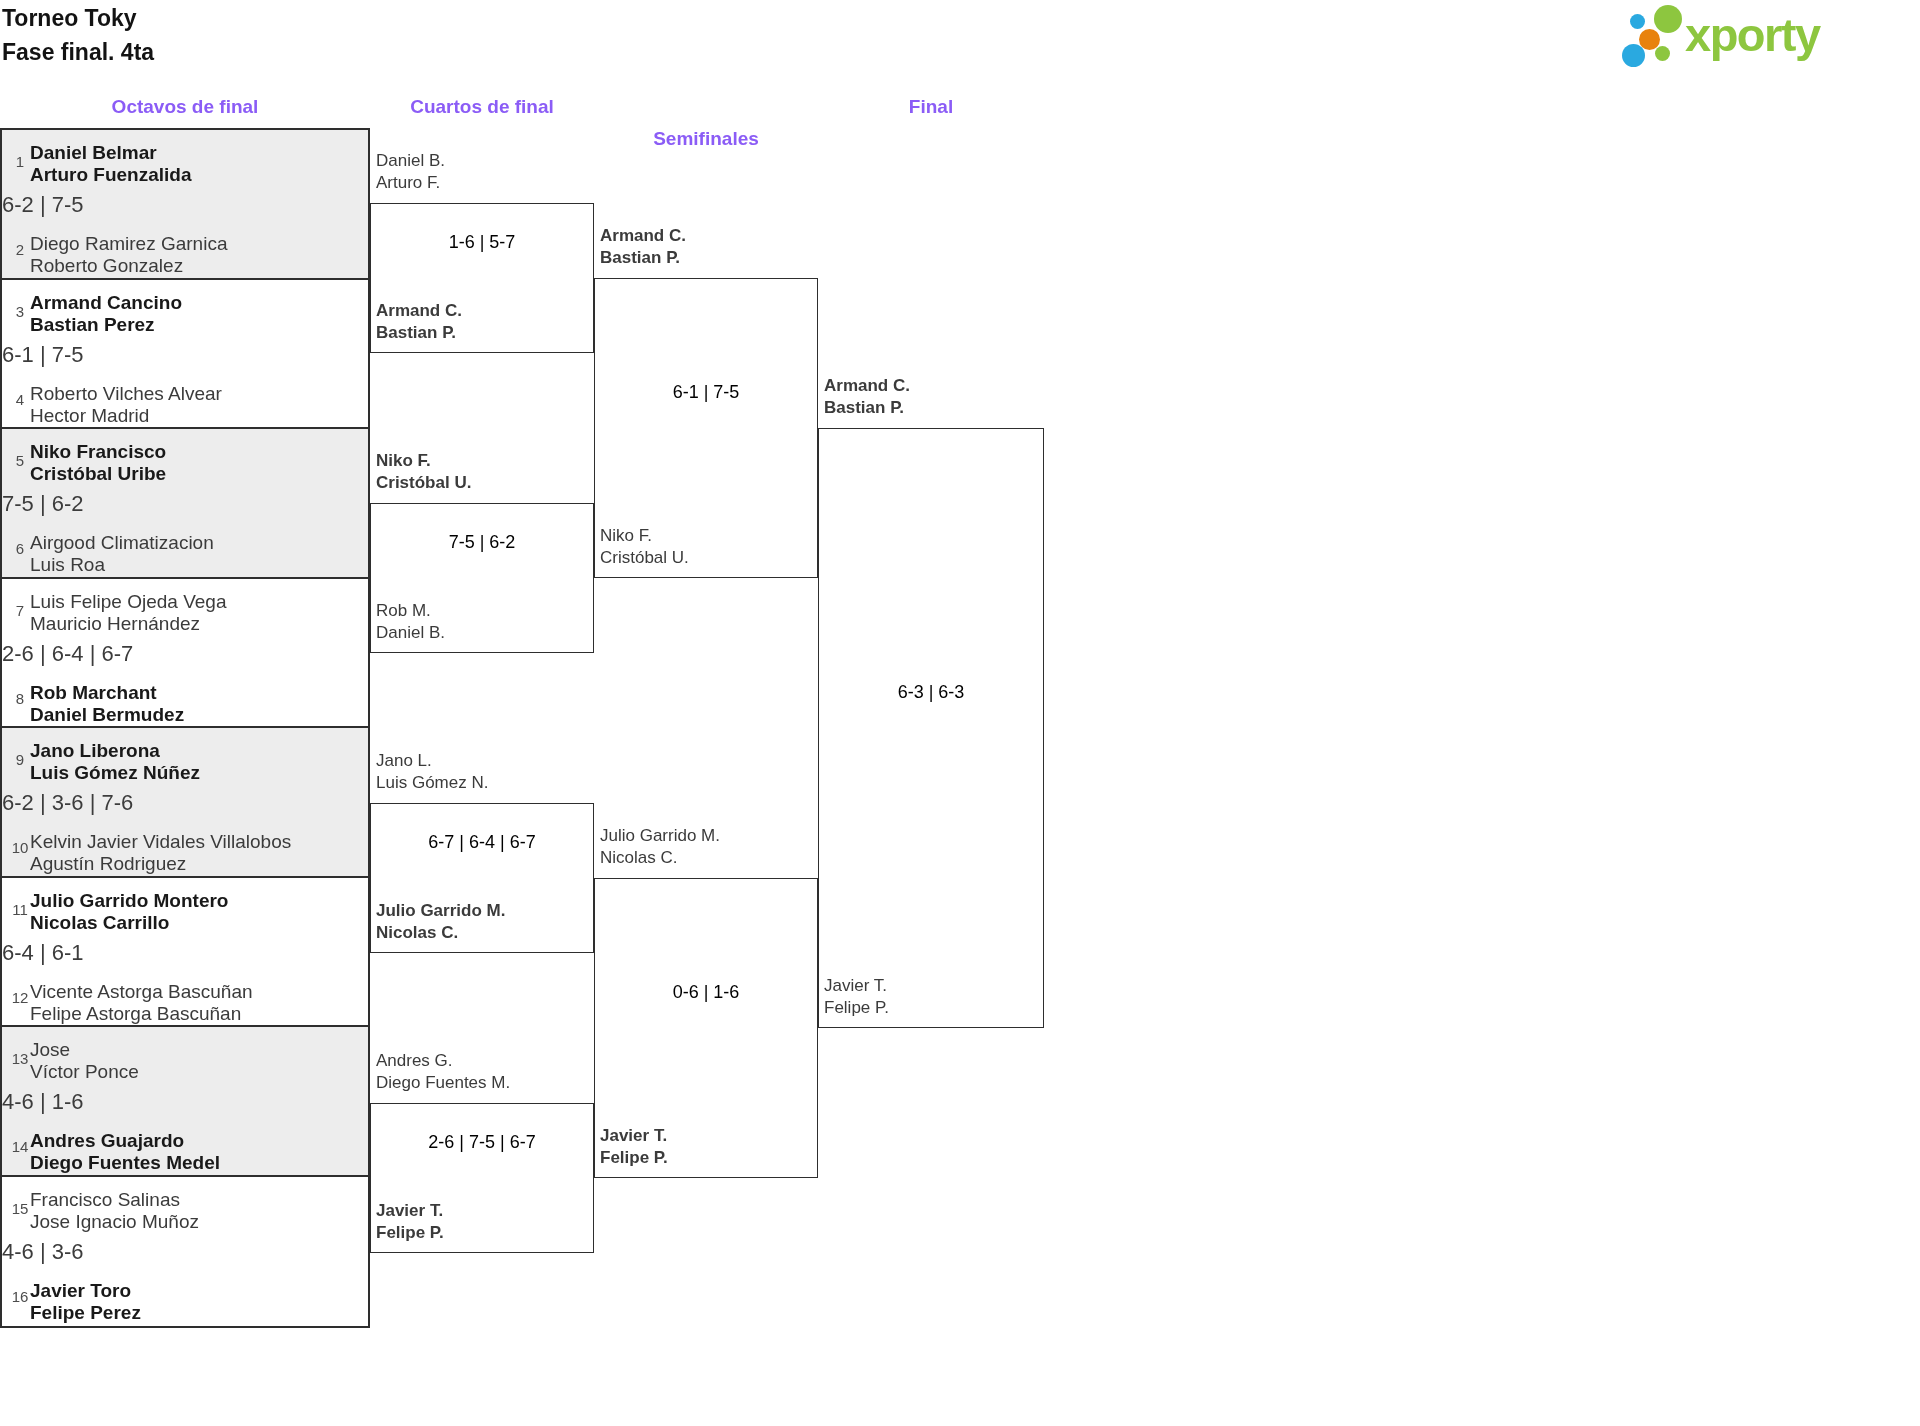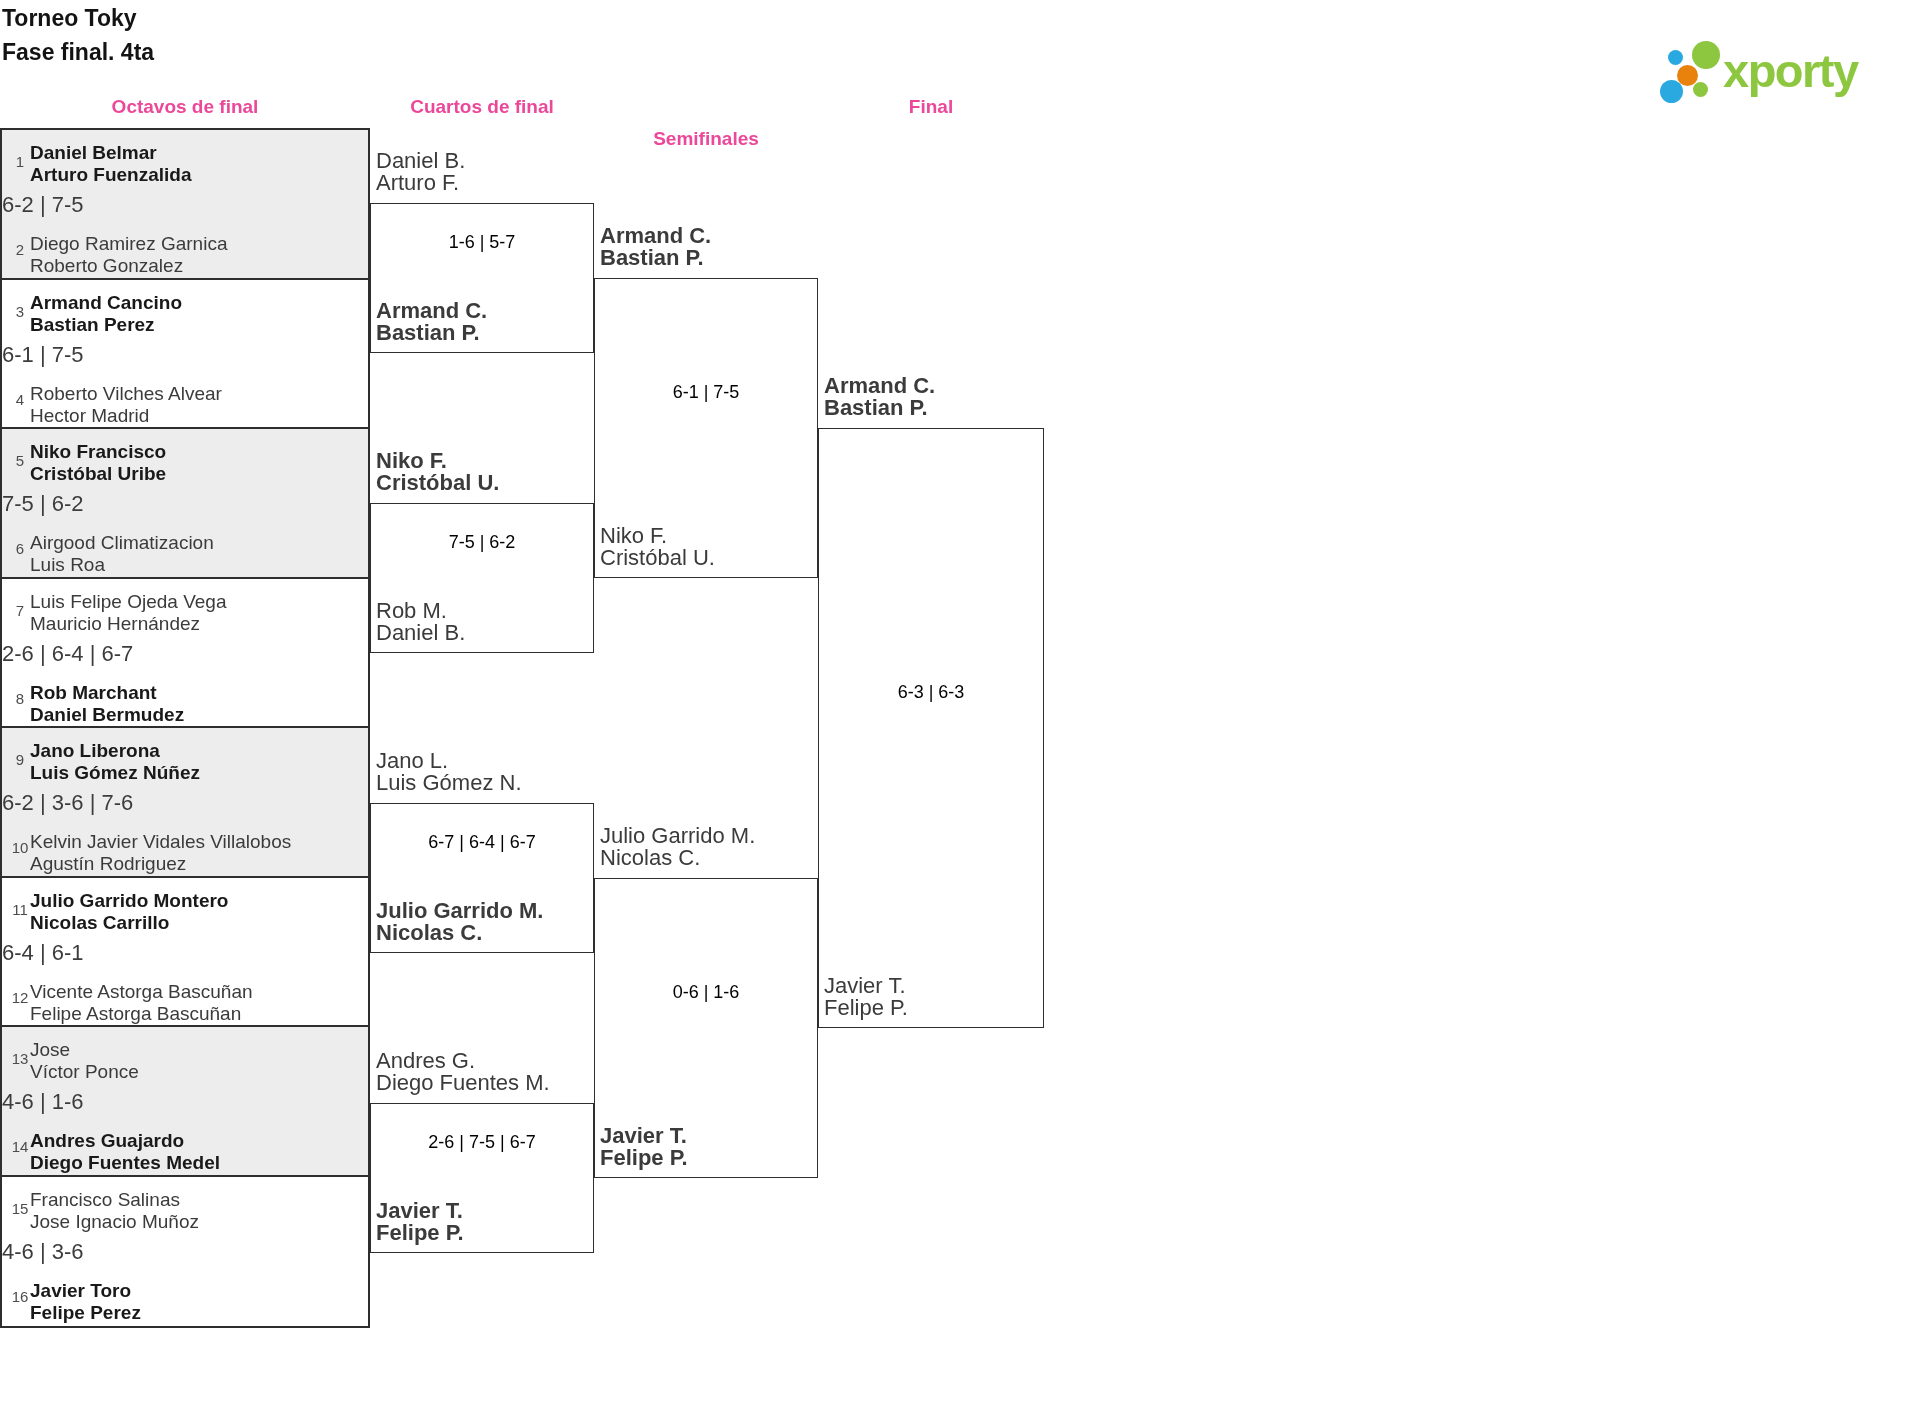--- a/index.html
+++ b/index.html
@@ -1,45 +1,45 @@
 <!DOCTYPE html>
 <html><head>
 <meta charset="utf-8">
 <style>
   html,body{margin:0;padding:0;background:#fff;}
   body{width:1920px;height:1426px;position:relative;font-family:"Liberation Sans",sans-serif;overflow:hidden;}
 
   .title{position:absolute;left:2px;top:1px;font-size:23px;font-weight:700;color:#131313;line-height:34px;}
 
-  .round-header{position:absolute;top:95px;font-size:19px;font-weight:600;color:#ec4899;text-align:center;line-height:23px;}
+  .round-header{position:absolute;top:95px;font-size:19px;font-weight:600;color:#8b5cf6;text-align:center;line-height:23px;}
   .rh1{left:0;width:370px;}
   .rh2{left:370px;width:224px;}
   .rh3{left:594px;width:224px;margin-top:32px;}
   .rh4{left:818px;width:226px;}
 
   
   .octavos{position:absolute;left:0;top:128px;width:370px;height:1200px;border:2px solid #2e2e2e;
            box-sizing:border-box;display:grid;grid-template-rows:repeat(8,1fr);}
   .obox{position:relative;border-bottom:2px solid #2e2e2e;background:#fff;}
   .obox:last-child{border-bottom:none;}
   .obox.shade{background:#ededed;}
   .seed{position:absolute;left:4px;width:28px;text-align:center;font-size:15px;color:#4c4c4c;line-height:20px;}
   .s-top{top:22px}.s-bot{top:110px}
   .team{position:absolute;left:28px;font-size:19px;line-height:22px;color:#3b3b3b;white-space:nowrap;}
   .t-top{top:12px}.t-bot{top:103px}
   .winner{font-weight:700;color:#191919;}
   .oscore{position:absolute;left:0;width:100%;top:64px;text-align:left;font-size:22px;line-height:22px;color:#3c3c3c;}
 
   
   .rbox{position:absolute;border:1px solid #2e2e2e;box-sizing:border-box;background:transparent;}
-  .entry{position:absolute;font-size:22px;line-height:22px;color:#3b3b3b;white-space:nowrap;}
+  .entry{position:absolute;font-size:17px;line-height:22px;color:#3b3b3b;white-space:nowrap;}
   .rscore{position:absolute;text-align:center;font-size:18px;line-height:22px;color:#000000;}
 
   
-  .logo{position:absolute;left:1656px;top:0;width:210px;height:70px;margin-top:36px;}
+  .logo{position:absolute;left:1618px;top:0;width:210px;height:70px;}
   .dot{position:absolute;border-radius:50%;}
   .dot-blue-small {left:12px;top:14px;width:15px;height:15px;background:#2aa9e0;}
   .dot-green-big  {left:36px;top:5px; width:28px;height:28px;background:#8dc63f;}
   .dot-orange     {left:21px;top:29px;width:21px;height:21px;background:#e8820d;}
   .dot-blue-big   {left:4px; top:44px;width:23px;height:23px;background:#2aa9e0;}
   .dot-green-small{left:37px;top:46px;width:15px;height:15px;background:#8dc63f;}
   .logo-text{position:absolute;left:67px;top:7px;font-size:47px;font-weight:700;color:#8dc63f;letter-spacing:-1.5px;}
 </style>
 </head>
 <body>

